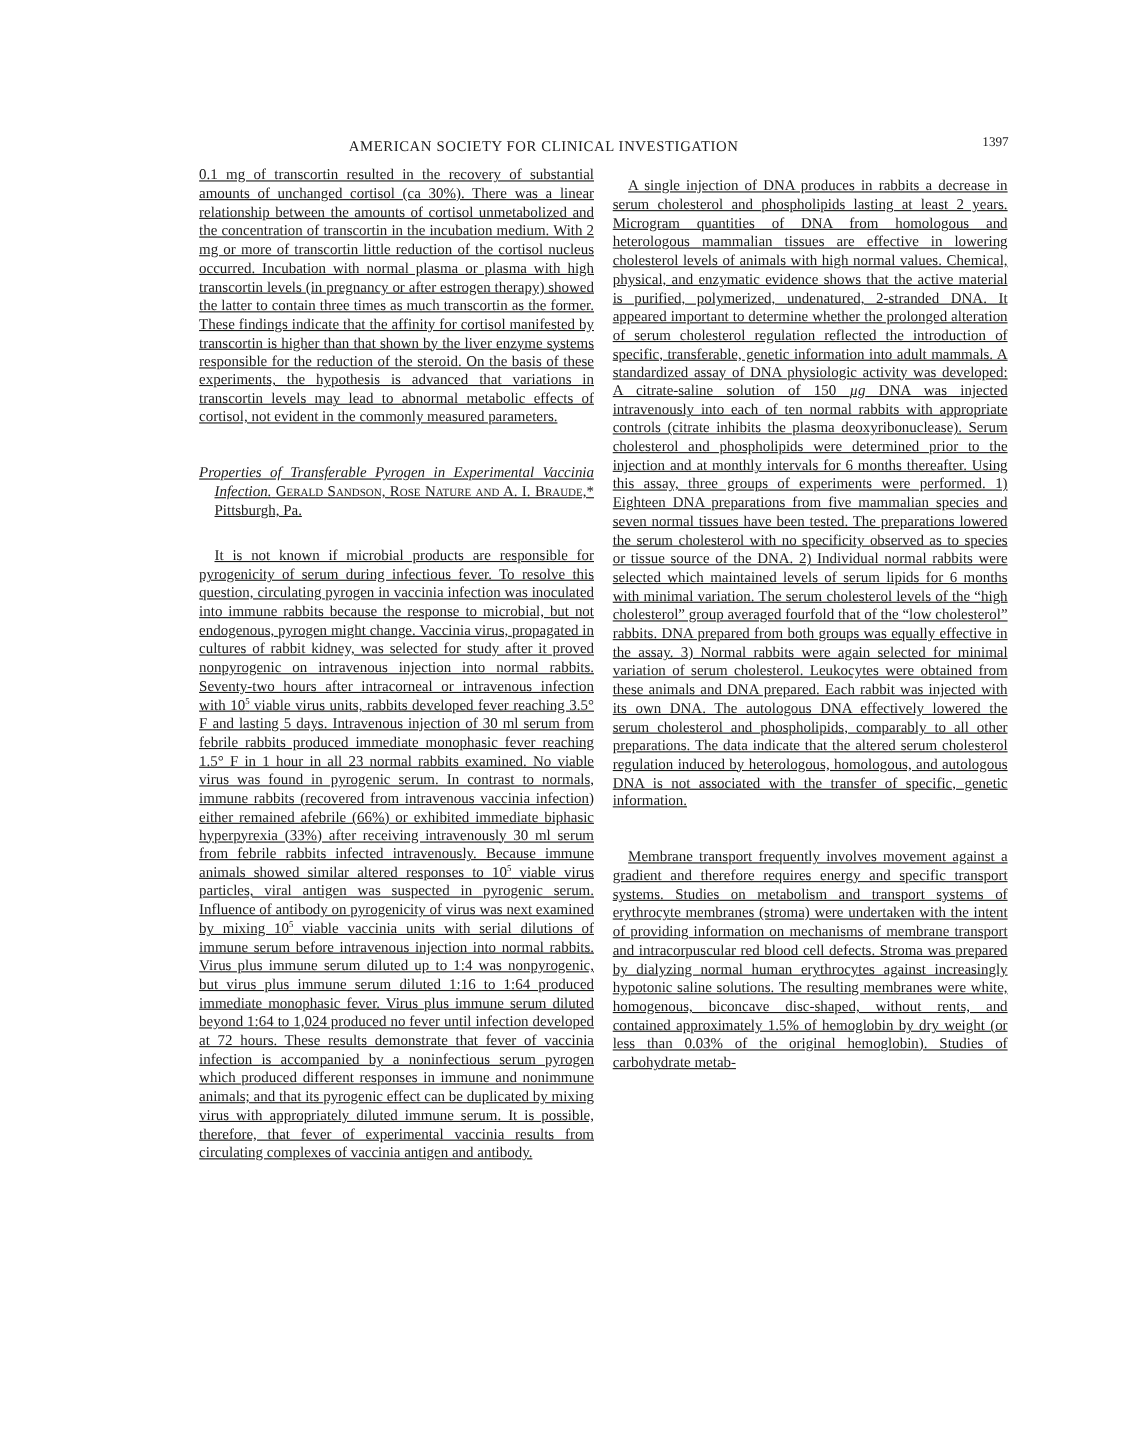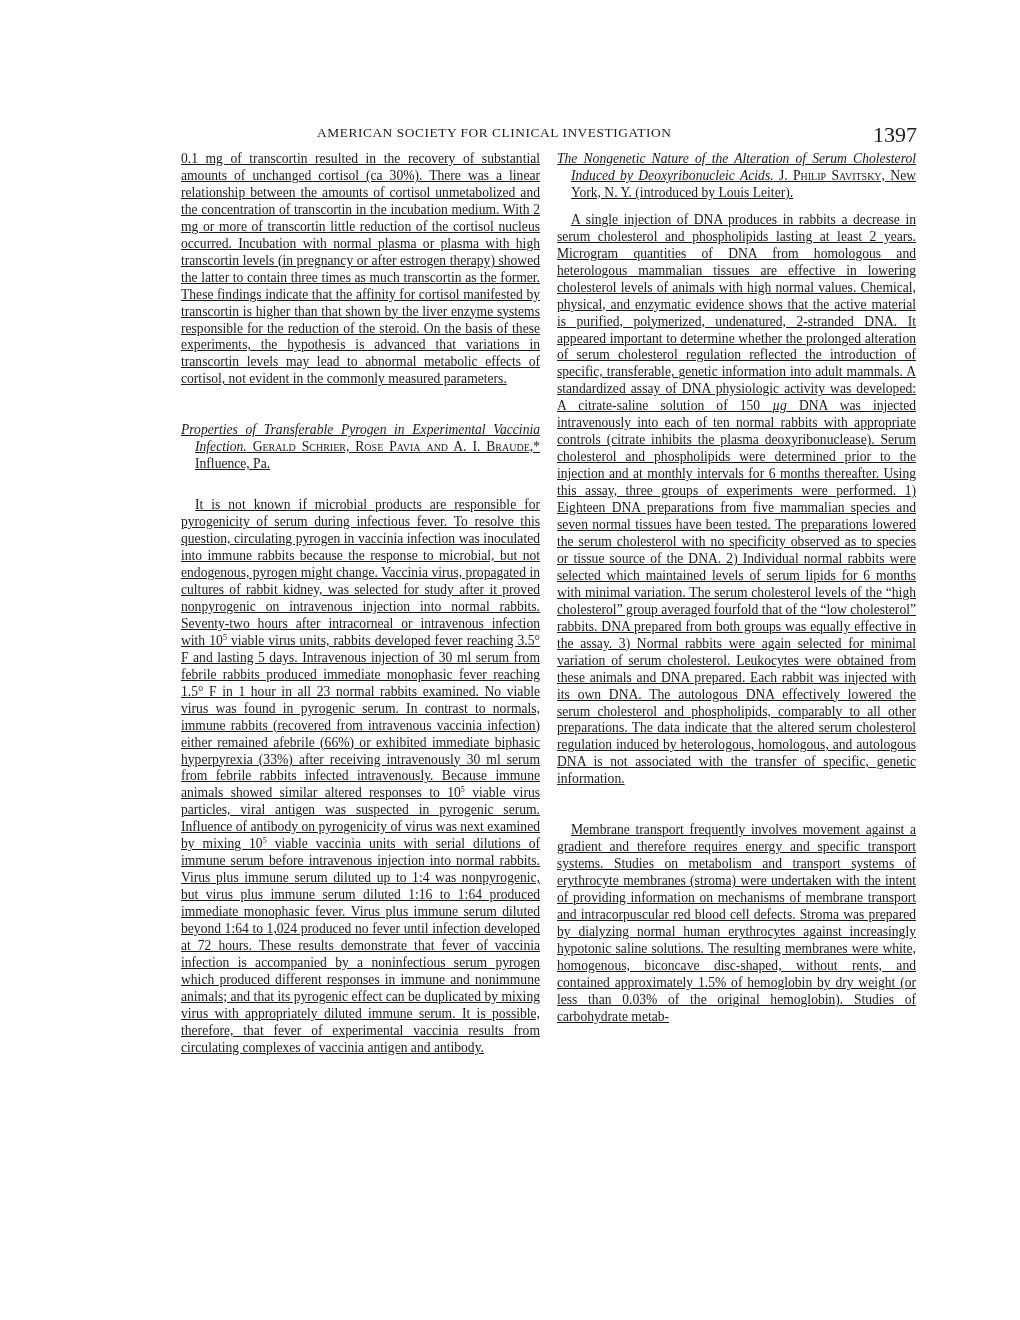--- a/index.html
+++ b/index.html
@@ -10,21 +10,21 @@
   }
   .running-head {
     position: absolute; top: 124px; left: 181px; width: 736px; height: 20px;
   }
   .running-head .title {
     position: absolute; left: 136px; top: 1px;
     font-size: 13.4px; letter-spacing: 0.55px;
   }
   .running-head .pageno {
     position: absolute; right: 0; top: -2px;
-    font-size: 22px;
+    font-size: 12px;
   }
   .col {
     position: absolute; top: 151px; width: 359px;
     font-size: 13.6px; line-height: 16.95px;
     text-align: justify; hyphens: manual; text-decoration: underline;
   }
   .col.left { left: 181px; }
   .col.right { left: 557px; }
   p { margin: 0; }
   .para { text-indent: 14px; }
@@ -46,35 +46,30 @@
   <span class="pageno">1397</span>
 </div>
 
 <div class="col left">
   <p>0.1 mg of transcortin resulted in the recovery of substantial amounts of unchanged cortisol (ca 30%). There was a linear relationship between the amounts of cortisol unmetabolized and the concentration of transcortin in the incubation medium. With 2 mg or more of transcortin little reduction of the cortisol nucleus occurred. Incubation with normal plasma or plasma with high transcortin levels (in pregnancy or after estrogen therapy) showed the latter to contain three times as much transcortin as the former. These findings indicate that the affinity for cortisol manifested by transcortin is higher than that shown by the liver enzyme systems responsible for the reduction of the steroid. On the basis of these experiments, the hypothesis is advanced that variations in transcortin levels may lead to abnormal metabolic effects of cortisol, not evident in the commonly measured parameters.</p>
 
   <div class="gap-lg"></div>
 
   <p class="abs-head">
     <span class="atitle">Properties of Transferable Pyrogen in Experimental Vaccinia Infection.</span>
-    <span class="sc">Gerald Schrier, Rose Pavia and A. I. Braude,*</span>
-    <span>Influence, Pa.</span>
+    <span class="sc">Gerald Sandson, Rose Nature and A. I. Braude,*</span>
+    <span>Pittsburgh, Pa.</span>
   </p>
 
   <div class="gap-md"></div>
 
   <p class="para"><span>It is not known if microbial products are responsible for pyrogenicity of serum during infectious fever. To resolve this question, circulating pyrogen in vaccinia infection was inoculated into immune rabbits because the response to microbial, but not endogenous, pyrogen might change. Vaccinia virus, propagated in cultures of rabbit kidney, was selected for study after it proved nonpyrogenic on intravenous injection into normal rabbits. Seventy-two hours after intracorneal or intravenous infection with 10</span><sup>5</sup><span> viable virus units, rabbits developed fever reaching 3.5° F and lasting 5 days. Intravenous injection of 30 ml serum from febrile rabbits produced immediate monophasic fever reaching 1.5° F in 1 hour in all 23 normal rabbits examined. No viable virus was found in pyrogenic serum. In contrast to normals, immune rabbits (recovered from intravenous vaccinia infection) either remained afebrile (66%) or exhibited immediate biphasic hyperpyrexia (33%) after receiving intravenously 30 ml serum from febrile rabbits infected intravenously. Because immune animals showed similar altered responses to 10</span><sup>5</sup><span> viable virus particles, viral antigen was suspected in pyrogenic serum. Influence of antibody on pyrogenicity of virus was next examined by mixing 10</span><sup>5</sup><span> viable vaccinia units with serial dilutions of immune serum before intravenous injection into normal rabbits. Virus plus immune serum diluted up to 1:4 was nonpyrogenic, but virus plus immune serum diluted 1:16 to 1:64 produced immediate monophasic fever. Virus plus immune serum diluted beyond 1:64 to 1,024 produced no fever until infection developed at 72 hours. These results demonstrate that fever of vaccinia infection is accompanied by a noninfectious serum pyrogen which produced different responses in immune and nonimmune animals; and that its pyrogenic effect can be duplicated by mixing virus with appropriately diluted immune serum. It is possible, therefore, that fever of experimental vaccinia results from circulating complexes of vaccinia antigen and antibody.</span></p>
 </div>
 
 <div class="col right">
-  <p class="abs-head">
-    <span class="atitle">The Nongenetic Nature of the Alteration of Serum Cholesterol Induced by Deoxyribonucleic Acids.</span>
-    <span class="sc">J. Philip Savitsky,</span>
-    <span>New York, N. Y. (introduced by Louis Leiter).</span>
-  </p>
 
   <div class="gap-sm"></div>
 
   <p class="para"><span>A single injection of DNA produces in rabbits a decrease in serum cholesterol and phospholipids lasting at least 2 years. Microgram quantities of DNA from homologous and heterologous mammalian tissues are effective in lowering cholesterol levels of animals with high normal values. Chemical, physical, and enzymatic evidence shows that the active material is purified, polymerized, undenatured, 2-stranded DNA. It appeared important to determine whether the prolonged alteration of serum cholesterol regulation reflected the introduction of specific, transferable, genetic information into adult mammals. A standardized assay of DNA physiologic activity was developed: A citrate-saline solution of 150 </span><span style="font-style:italic">µg</span><span> DNA was injected intravenously into each of ten normal rabbits with appropriate controls (citrate inhibits the plasma deoxyribonuclease). Serum cholesterol and phospholipids were determined prior to the injection and at monthly intervals for 6 months thereafter. Using this assay, three groups of experiments were performed. 1) Eighteen DNA preparations from five mammalian species and seven normal tissues have been tested. The preparations lowered the serum cholesterol with no specificity observed as to species or tissue source of the DNA. 2) Individual normal rabbits were selected which maintained levels of serum lipids for 6 months with minimal variation. The serum cholesterol levels of the “high cholesterol” group averaged fourfold that of the “low cholesterol” rabbits. DNA prepared from both groups was equally effective in the assay. 3) Normal rabbits were again selected for minimal variation of serum cholesterol. Leukocytes were obtained from these animals and DNA prepared. Each rabbit was injected with its own DNA. The autologous DNA effectively lowered the serum cholesterol and phospholipids, comparably to all other preparations. The data indicate that the altered serum cholesterol regulation induced by heterologous, homologous, and autologous DNA is not associated with the transfer of specific, genetic information.</span></p>
 
   <div class="gap-md"></div>
 
 
   <div class="gap-sm"></div>
 

